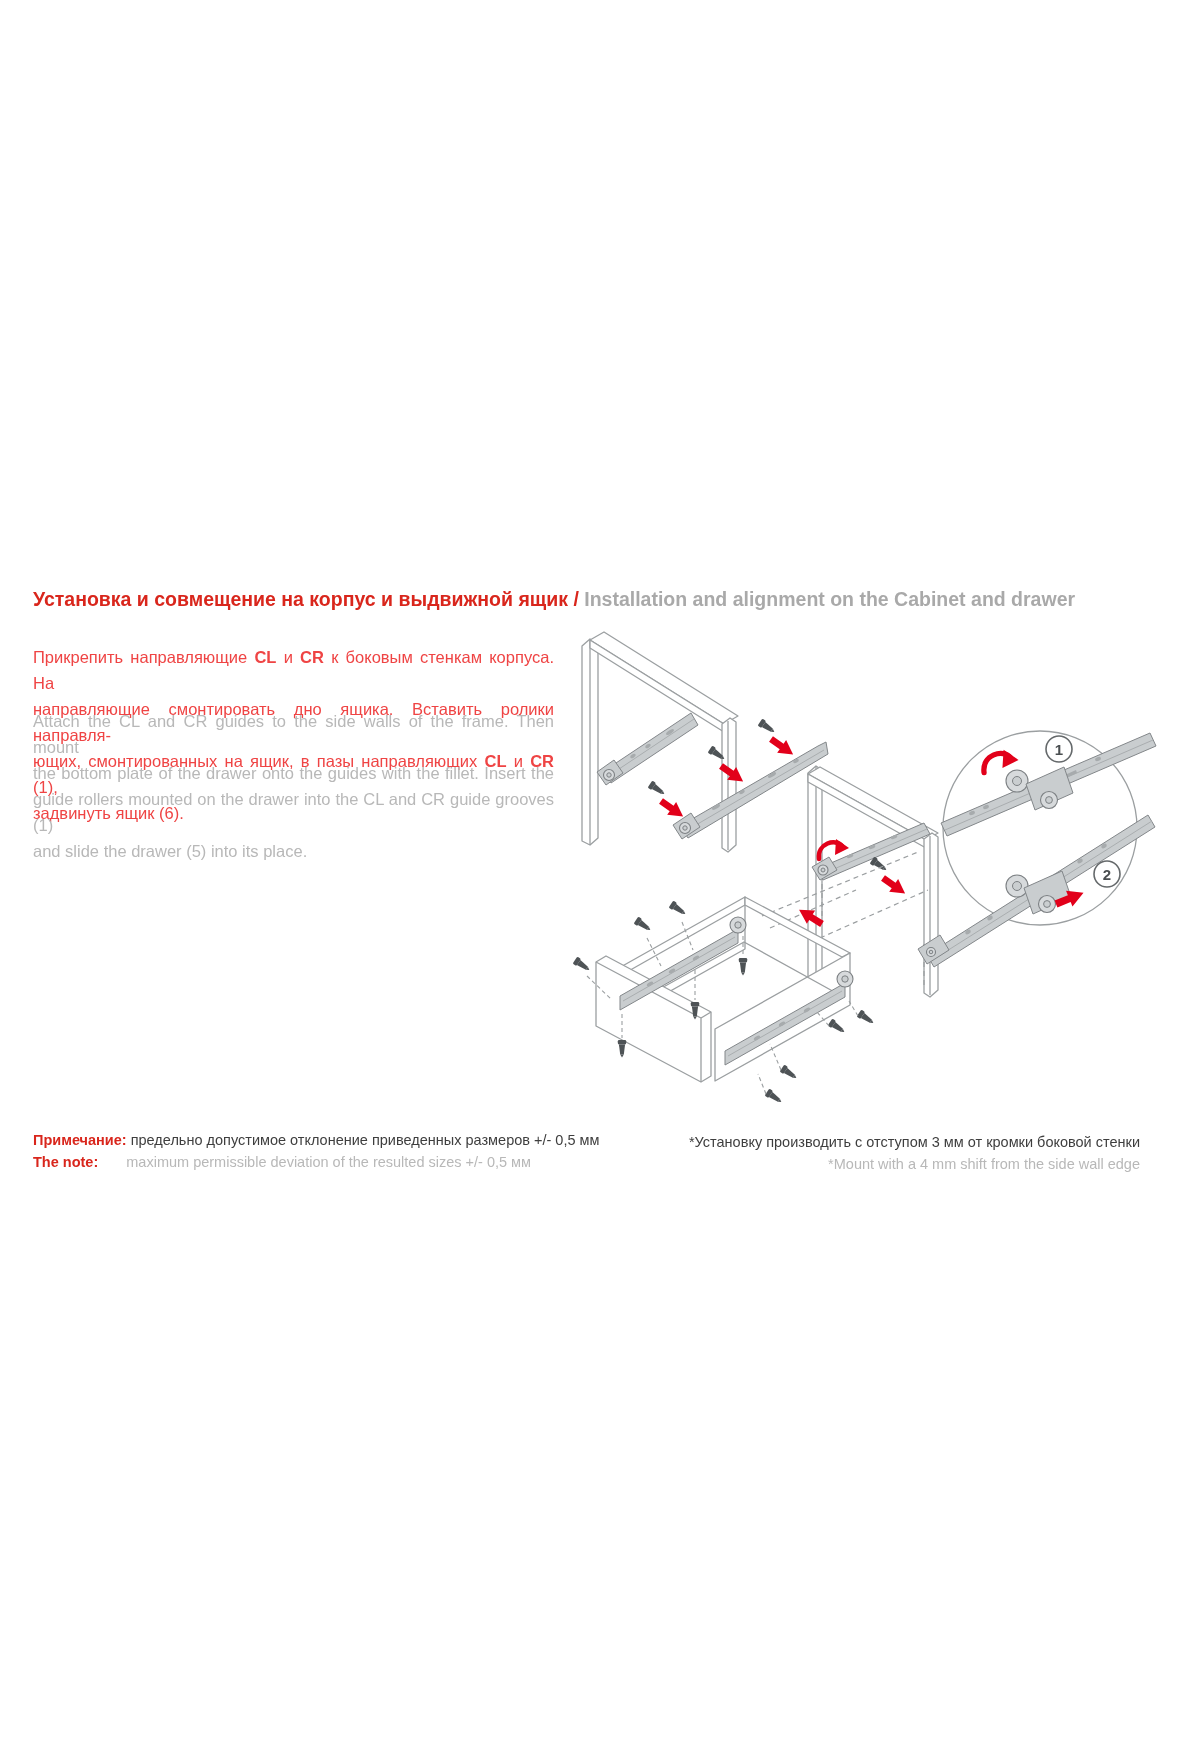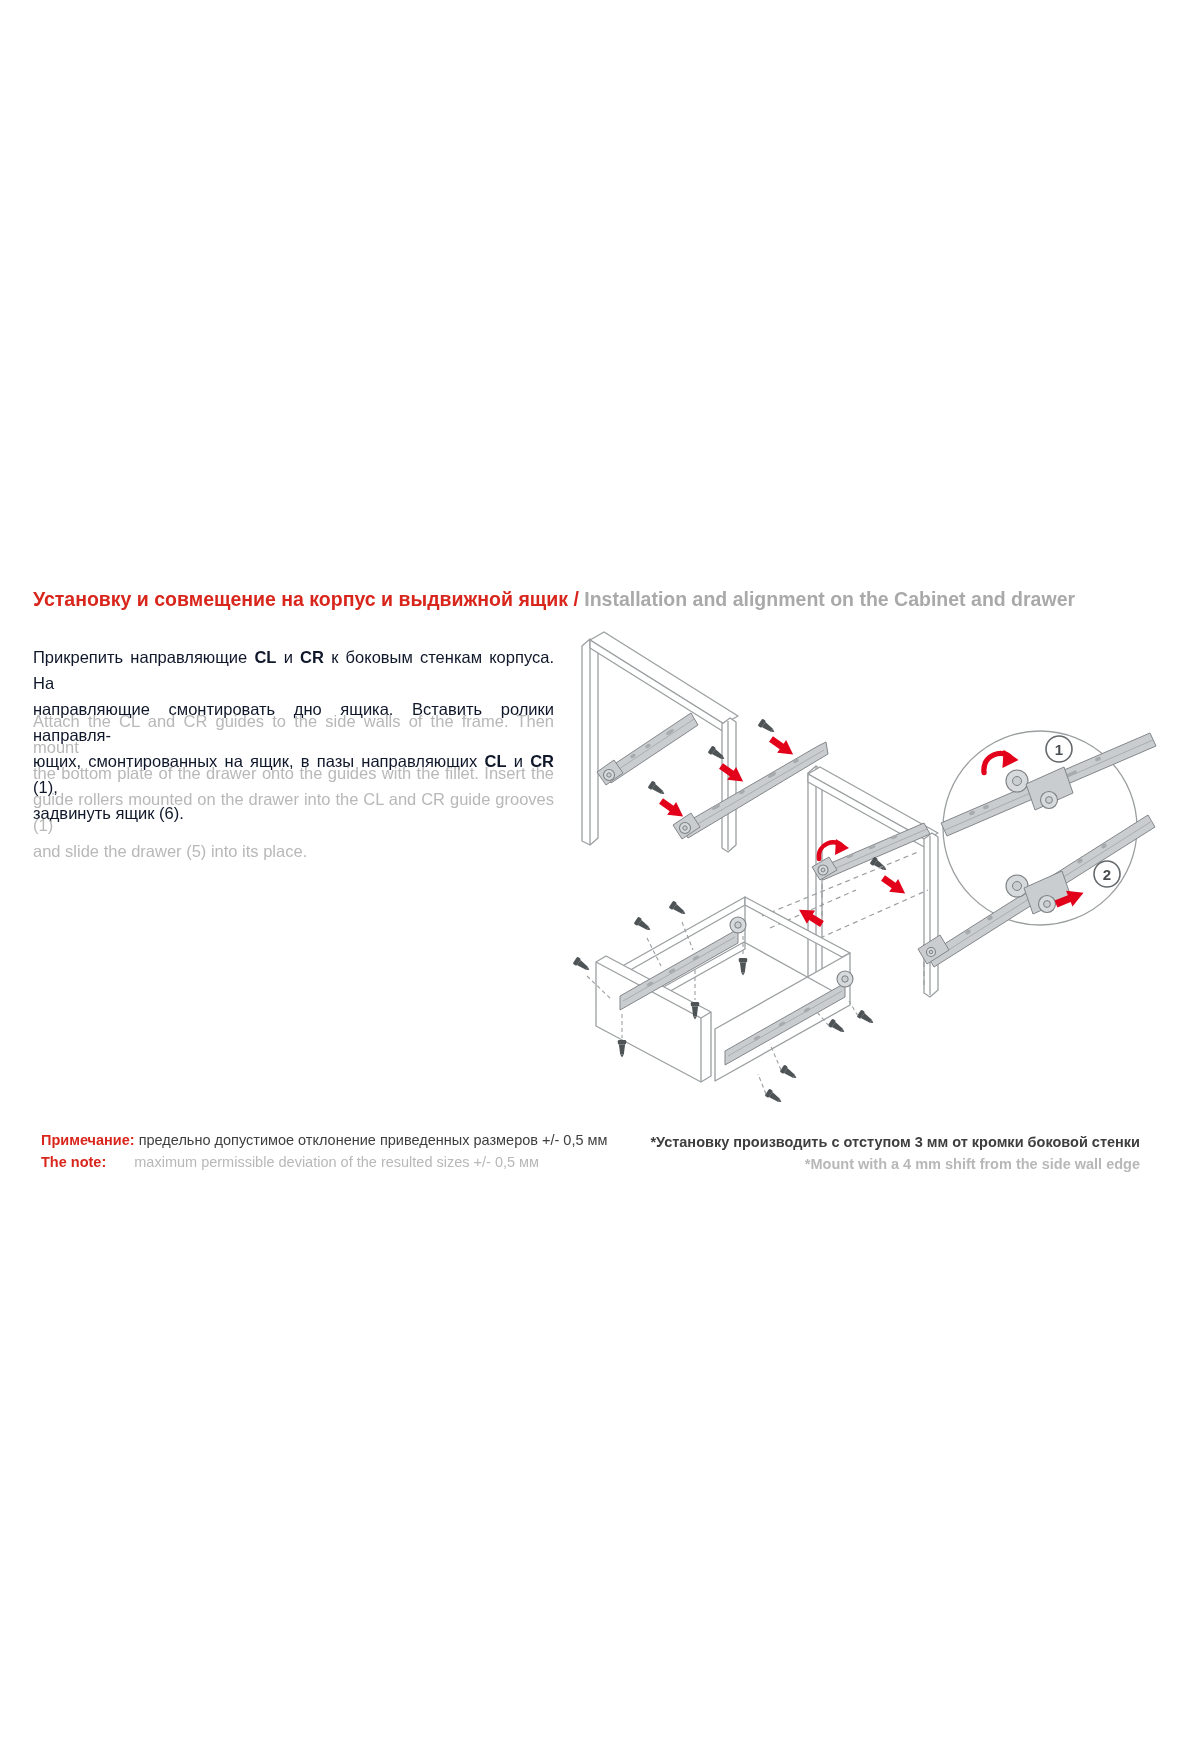--- a/index.html
+++ b/index.html
@@ -3,48 +3,48 @@
 <meta charset="utf-8">
 <style>
   html,body{margin:0;padding:0;}
   body{
     width:1200px;height:1760px;background:#ffffff;position:relative;
     font-family:"Liberation Sans", sans-serif;overflow:hidden;
   }
   .title{position:absolute;left:33px;top:588px;width:1140px;font-size:19.5px;font-weight:bold;letter-spacing:0;}
   .title .ru{color:#d9261c;}
   .title .en{color:#a9a9a9;margin-top:12px;}
-  .para{position:absolute;left:33px;width:521px;font-size:16.5px;line-height:26px;color:#0f172a;}
+  .para{position:absolute;left:33px;width:521px;font-size:16.5px;line-height:26px;color:#ef4444;}
   .para.ru{top:644px;}
   .para.en{top:708px;color:#b8b8b8;}
   .para .jline{text-align:justify;text-align-last:justify;}
   .b{font-weight:bold;}
-  .notes-left{position:absolute;left:41px;top:1129px;font-size:14.5px;line-height:22px;color:#3e3e3e;}
-  .notes-right{position:absolute;right:60px;top:1131px;font-size:14.5px;line-height:22px;color:#3e3e3e;text-align:right;font-weight:bold;}
+  .notes-left{position:absolute;left:33px;top:1129px;font-size:14.5px;line-height:22px;color:#3e3e3e;}
+  .notes-right{position:absolute;right:60px;top:1131px;font-size:14.5px;line-height:22px;color:#3e3e3e;text-align:right;}
   .red-label{color:#d9261c;font-weight:bold;}
   .muted{color:#b8b8b8;margin-left:24px;}
   .diagram{position:absolute;left:520px;top:560px;width:640px;height:560px;}
   
   .ln{fill:none;stroke:#9b9fa1;stroke-width:1.3;stroke-linejoin:round;}
   .lnw{fill:#ffffff;stroke:#9b9fa1;stroke-width:1.3;stroke-linejoin:round;}
   .dash{fill:none;stroke:#9b9fa1;stroke-width:1.2;stroke-dasharray:5 4;}
   .dash2{fill:none;stroke:#9b9fa1;stroke-width:1.1;stroke-dasharray:4 3;}
   .rail{fill:#c9cdcf;stroke:#83878a;stroke-width:1;stroke-linejoin:round;}
   .raild{fill:none;stroke:#a9adaf;stroke-width:1;}
   .roll{fill:#d7dadc;stroke:#7d8184;stroke-width:1.1;}
   .rolli{fill:#caced0;stroke:#7d8184;stroke-width:1;}
   .hole{fill:#a7abad;}
   .badge{fill:#ffffff;stroke:#65696b;stroke-width:1.6;}
   .badget{font-family:"Liberation Sans",sans-serif;font-size:15px;font-weight:bold;fill:#4a4e50;text-anchor:middle;}
 </style>
 </head>
 <body>
 
 <div class="title">
-  <span class="ru">Установку и совмещение на корпус и выдвижной ящик /</span><span class="en"> Installation and alignment on the Cabinet and drawer</span>
+  <span class="ru">Установка и совмещение на корпус и выдвижной ящик /</span><span class="en"> Installation and alignment on the Cabinet and drawer</span>
 </div>
 
 <div class="para ru">
   <div class="jline"><span>Прикрепить направляющие </span><span class="b">CL</span><span> и </span><span class="b">CR</span><span> к боковым стенкам корпуса. На</span></div>
   <div class="jline"><span>направляющие смонтировать дно ящика. Вставить ролики направля-</span></div>
   <div class="jline"><span>ющих, смонтированных на ящик, в пазы направляющих </span><span class="b">CL</span><span> и </span><span class="b">CR</span><span> (1),</span></div>
   <div>задвинуть ящик (6).</div>
 </div>
 
 <div class="para en">

